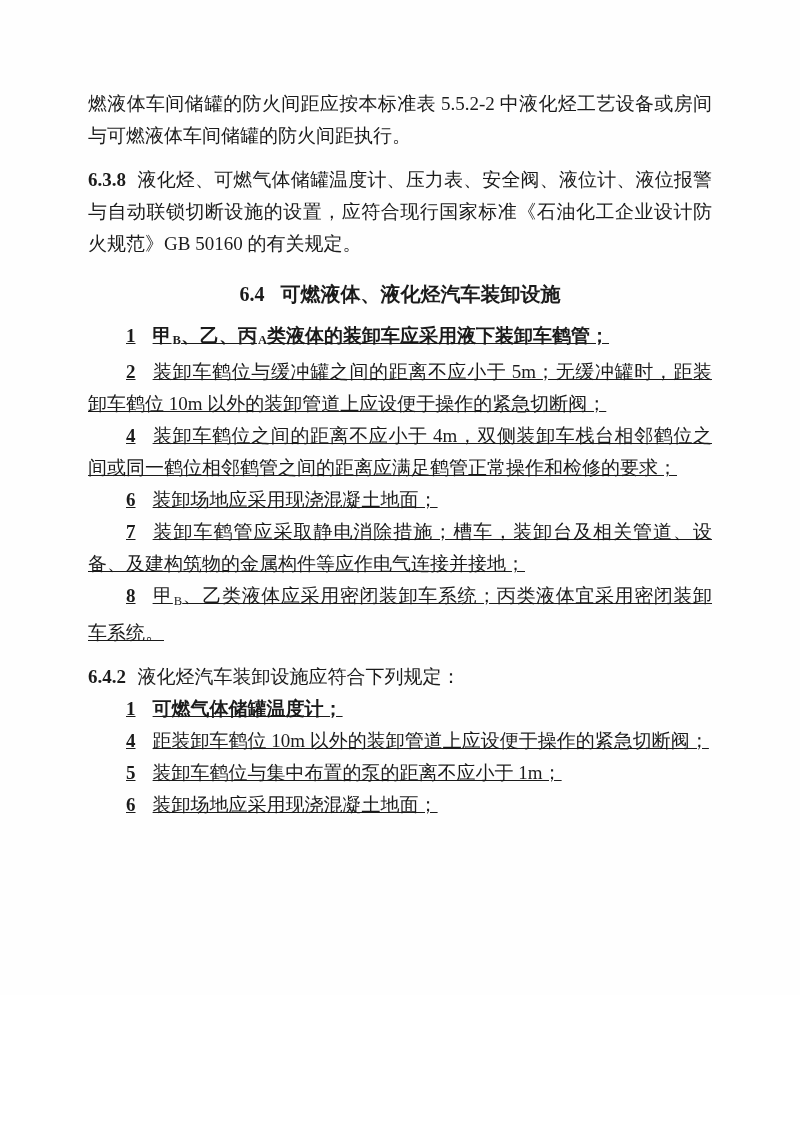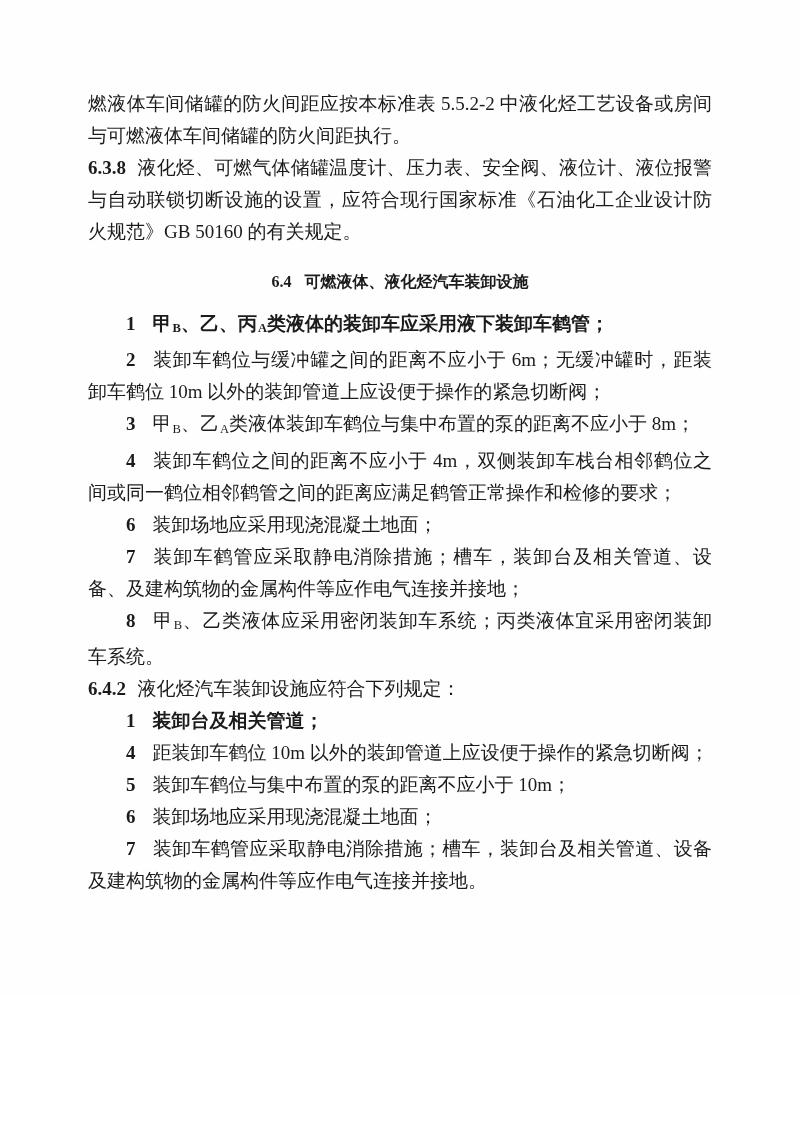--- a/index.html
+++ b/index.html
@@ -19,28 +19,28 @@
     padding: 88px 88px 0 88px;
     overflow: hidden;
   }
   .doc-body p {
     margin: 0;
     font-size: 19px;
     line-height: 32px;
     text-align: justify;
   }
   p.plain { text-indent: 0; }
-  p.article { text-indent: 0; }
+  p.article { text-indent: 0; margin-top: 12px; }
   p.article .num { font-weight: bold; margin-right: 0.6em; }
-  p.item { text-indent: 2em; }
+  p.item { text-indent: 2em; text-decoration: underline; }
   p.item .num { font-weight: bold; margin-right: 0.9em; }
   p.heading {
     text-align: center;
     font-weight: bold;
-    font-size: 16px;
+    font-size: 20px;
     margin: 18px 0 10px 0;
     text-indent: 0;
   }
   p.heading .num { font-weight: bold; margin-right: 0.8em; }
   .bold { font-weight: bold; }
   .sub {
     font-size: 0.66em;
     vertical-align: -0.18em;
     margin-left: 1px;
   }
@@ -57,29 +57,27 @@
 </style>
 </head>
 <body>
 
 <div class="page">
   <div class="doc-body" id="doc-body">
       <p class="plain"><span>燃液体车间储罐的防火间距应按本标准表 5.5.2-2 中液化烃工艺设备或房间与可燃液体车间储罐的防火间距执行。</span></p>
       <p class="article"><span class="num">6.3.8</span><span>液化烃、可燃气体储罐温度计、压力表、安全阀、液位计、液位报警与自动联锁切断设施的设置，应符合现行国家标准《石油化工企业设计防火规范》GB 50160 的有关规定。</span></p>
       <p class="heading"><span class="num">6.4</span><span class="bold">可燃液体、液化烃汽车装卸设施</span></p>
       <p class="item"><span class="num">1</span><span class="bold">甲</span><span class="bold sub">B</span><span class="bold">、乙、丙</span><span class="bold sub">A</span><span class="bold">类液体的装卸车应采用液下装卸车鹤管；</span></p>
-      <p class="item"><span class="num">2</span><span>装卸车鹤位与缓冲罐之间的距离不应小于 6m；无缓冲罐时，距装卸车鹤位 10m 以外的装卸管道上应设便于操作的紧急切断阀；</span></p>
-      <p class="item"><span class="num">3</span><span>甲</span><span class="sub">B</span><span>、乙</span><span class="sub">A</span><span>类液体装卸车鹤位与集中布置的泵的距离不应小于 8m；</span></p>
+      <p class="item"><span class="num">2</span><span>装卸车鹤位与缓冲罐之间的距离不应小于 5m；无缓冲罐时，距装卸车鹤位 10m 以外的装卸管道上应设便于操作的紧急切断阀；</span></p>
       <p class="item"><span class="num">4</span><span>装卸车鹤位之间的距离不应小于 4m，双侧装卸车栈台相邻鹤位之间或同一鹤位相邻鹤管之间的距离应满足鹤管正常操作和检修的要求；</span></p>
       <p class="item"><span class="num">6</span><span>装卸场地应采用现浇混凝土地面；</span></p>
       <p class="item"><span class="num">7</span><span>装卸车鹤管应采取静电消除措施；槽车，装卸台及相关管道、设备、及建构筑物的金属构件等应作电气连接并接地；</span></p>
       <p class="item"><span class="num">8</span><span>甲</span><span class="sub">B</span><span>、乙类液体应采用密闭装卸车系统；丙类液体宜采用密闭装卸车系统。</span></p>
       <p class="article"><span class="num">6.4.2</span><span>液化烃汽车装卸设施应符合下列规定：</span></p>
-      <p class="item"><span class="num">1</span><span class="bold">装卸台及相关管道；</span></p>
+      <p class="item"><span class="num">1</span><span class="bold">可燃气体储罐温度计；</span></p>
       <p class="item"><span class="num">4</span><span>距装卸车鹤位 10m 以外的装卸管道上应设便于操作的紧急切断阀；</span></p>
-      <p class="item"><span class="num">5</span><span>装卸车鹤位与集中布置的泵的距离不应小于 10m；</span></p>
+      <p class="item"><span class="num">5</span><span>装卸车鹤位与集中布置的泵的距离不应小于 1m；</span></p>
       <p class="item"><span class="num">6</span><span>装卸场地应采用现浇混凝土地面；</span></p>
-      <p class="item"><span class="num">7</span><span>装卸车鹤管应采取静电消除措施；槽车，装卸台及相关管道、设备及建构筑物的金属构件等应作电气连接并接地。</span></p>
     </div>
   <div class="footer">
     <span>25</span>
   </div>
 </div>
 
 </body></html>

